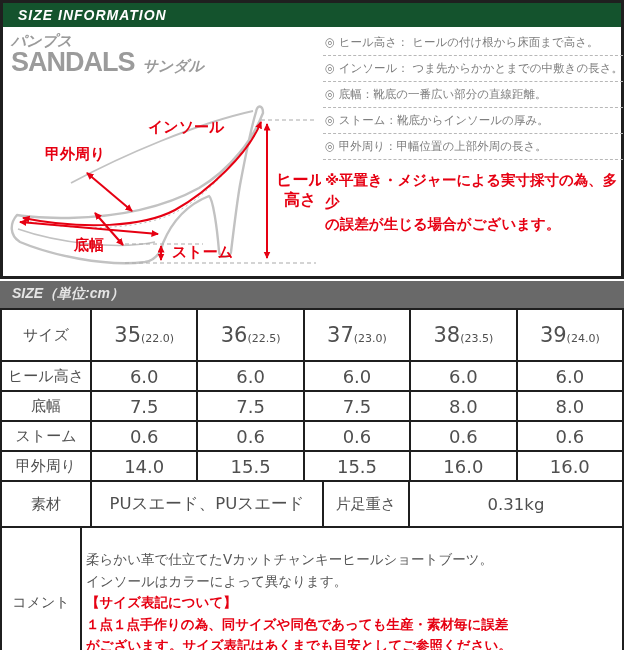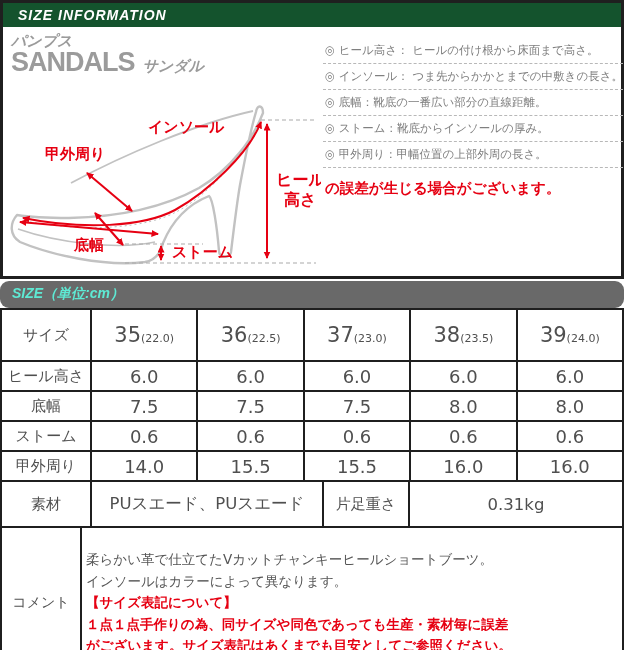--- a/index.html
+++ b/index.html
@@ -23,36 +23,35 @@
   .diagram-area { position:relative; width:318px; height:249px; flex:0 0 318px; }
   .brand { position:absolute; top:7px; left:8px; line-height:1.0; color:#9b9b9b; }
   .brand-line { display:flex; align-items:baseline; gap:8px; }
   .brand-en { font-weight:bold; font-size:27px; letter-spacing:-1px; font-family:"Liberation Sans",sans-serif; }
   .brand-jp { font-size:15px; font-style:italic; font-weight:bold; }
   svg.shoe { position:absolute; left:0; top:0; }
   .svg-label { font-weight:bold; fill:#e60012; font-size:15px; }
   .svg-label-lg { font-weight:bold; fill:#e60012; font-size:16px; }
 
   
-  .legend { flex:1 1 auto; padding:11px 6px 0 2px; }
+  .legend { flex:1 1 auto; padding:3px 6px 0 2px; }
   .legend-item {
     font-size:11.5px; color:#7d7d7d; padding:5px 0 5px 2px;
     border-bottom:1px dashed #b8b8b8; white-space:nowrap;
   }
   .legend-note {
     margin-top:10px; color:#e60012; font-weight:bold; font-size:14.5px;
     line-height:1.5; padding-left:2px;
   }
 
   
   .size-bar {
-    margin-top:2px; background:#696969; color:#5eead4; font-style:italic;
+    margin-top:2px; background:#696969; color:#e5e5e5; font-style:italic;
     font-weight:bold; font-size:14px; padding:4px 0 5px 12px; width:624px;
     font-family:"Liberation Sans",sans-serif;
-    border-radius:9px;
   }
 
   
   table { border-collapse:collapse; width:624px; table-layout:fixed; background:#fff; }
   td, th { border:2px solid #1f1f1f; text-align:center; color:#4f4f4f; font-weight:normal; }
   .size-table th.corner, .size-table td.rowlabel { width:90px; font-size:15px; }
   .size-table th.szcol { height:52px; }
   .size-table .num { font-size:21px; }
   .size-table .sub { font-size:11px; }
   .size-table td.val { font-size:18px; height:30px; }
@@ -136,20 +135,21 @@
         </svg>
       </div>
 
       <div class="legend">
         <div class="legend-item">◎ ヒール高さ： ヒールの付け根から床面まで高さ。</div>
         <div class="legend-item">◎ インソール： つま先からかかとまでの中敷きの長さ。</div>
         <div class="legend-item">◎ 底幅：靴底の一番広い部分の直線距離。</div>
         <div class="legend-item">◎ ストーム：靴底からインソールの厚み。</div>
         <div class="legend-item">◎ 甲外周り：甲幅位置の上部外周の長さ。</div>
         <div class="legend-note">
+          <div>※平置き・メジャーによる実寸採寸の為、多少</div>
           <div>の誤差が生じる場合がございます。</div>
         </div>
       </div>
 
     </div>
   </div>
 
   <div class="size-bar">SIZE（単位:cm）</div>
 
   <table class="size-table">

